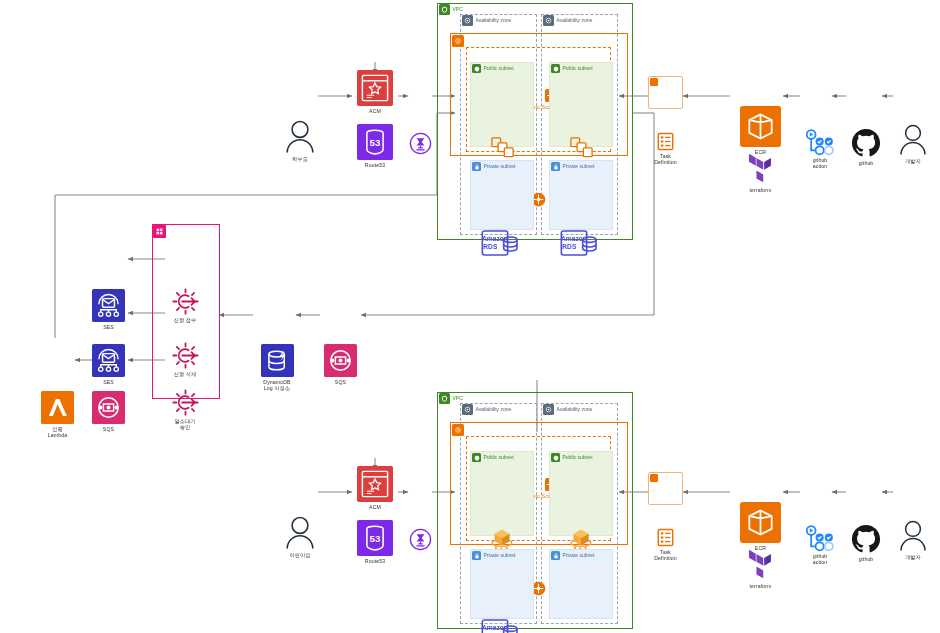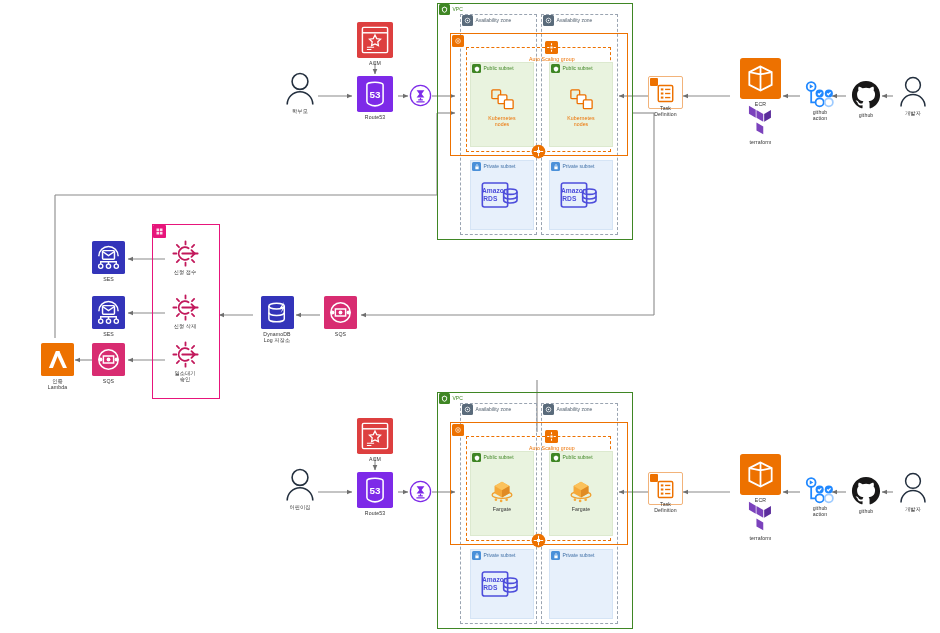--- a/index.html
+++ b/index.html
@@ -1,20 +1,20 @@
 <!DOCTYPE html>
 <html><head>
 <meta charset="utf-8">
 <style>
   html,body{margin:0;padding:0;background:#ffffff;}
   body{width:940px;height:633px;position:relative;overflow:hidden;
        font-family:"Liberation Sans","DejaVu Sans",sans-serif;color:#232f3e;}
   #canvas{position:absolute;left:0;top:0;width:940px;height:633px;}
   .node{position:absolute;display:flex;flex-direction:column;align-items:center;}
-  .ico{display:block;}
+  .ico{display:block;margin-top:48px;}
   .lbl{font-size:5.2px;line-height:6.2px;text-align:center;margin-top:1.5px;
        color:#333;white-space:pre-line;letter-spacing:.1px;}
   .grp{position:absolute;box-sizing:border-box;}
   .grp-ttl{position:absolute;display:flex;align-items:center;gap:2.5px;
            font-size:5px;line-height:7px;white-space:nowrap;}
   .grp-badge{width:11px;height:11px;border-radius:1.5px;display:flex;
              align-items:center;justify-content:center;flex:0 0 auto;}
   svg{display:block;overflow:visible;}
 </style>
 </head>

